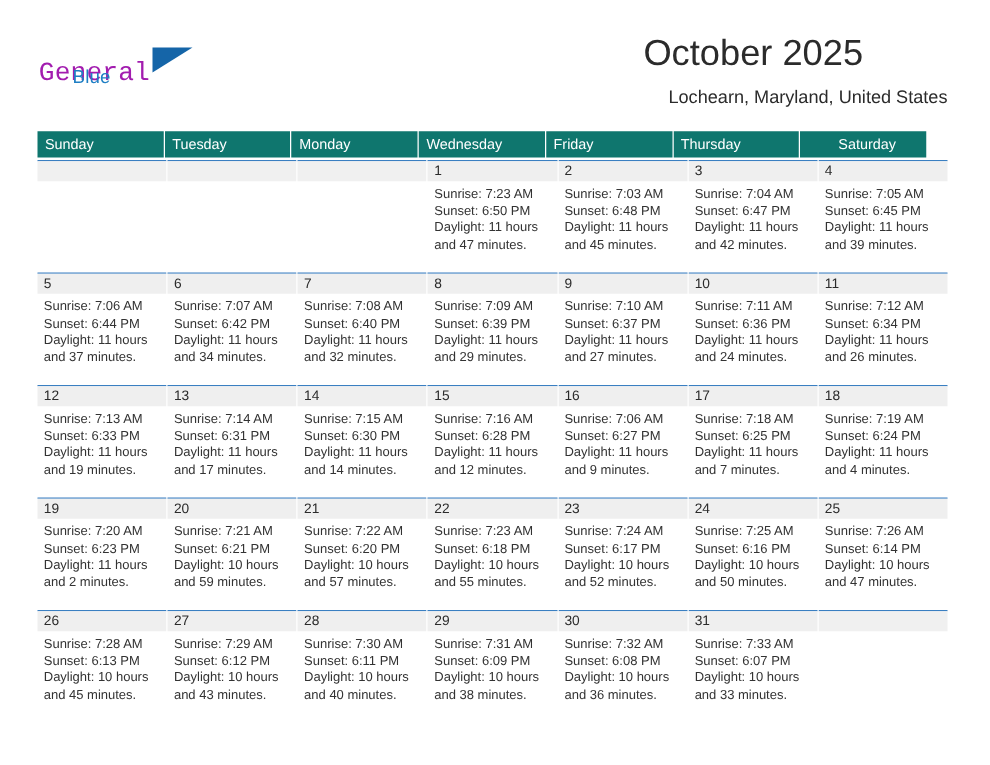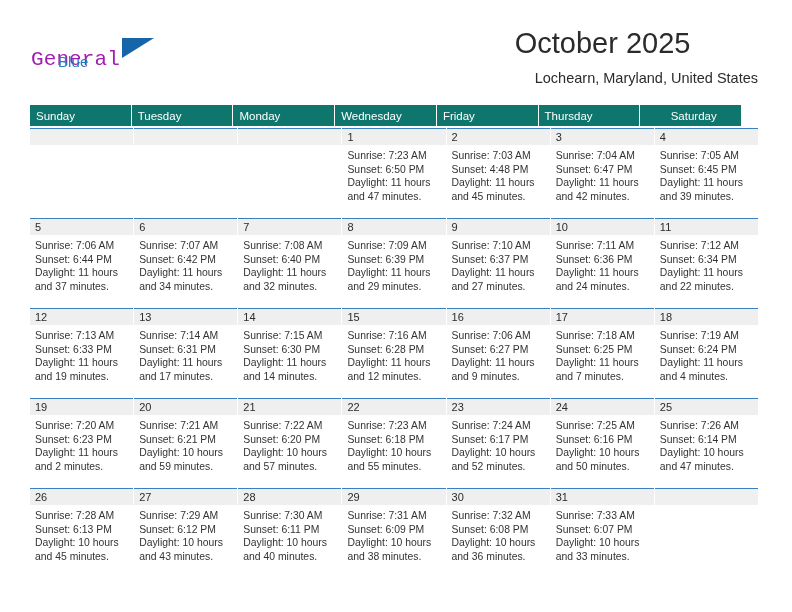--- a/index.html
+++ b/index.html
@@ -213,21 +213,21 @@
               <div>Sunrise: 7:23 AM</div>
               <div>Sunset: 6:50 PM</div>
               <div>Daylight: 11 hours</div>
               <div>and 47 minutes.</div>
             </div>
           </div>
           <div class="day-cell">
             <div class="day-num-strip">2</div>
             <div class="day-body">
               <div>Sunrise: 7:03 AM</div>
-              <div>Sunset: 4:48 PM</div>
+              <div>Sunset: 6:48 PM</div>
               <div>Daylight: 11 hours</div>
               <div>and 45 minutes.</div>
             </div>
           </div>
           <div class="day-cell">
             <div class="day-num-strip">3</div>
             <div class="day-body">
               <div>Sunrise: 7:04 AM</div>
               <div>Sunset: 6:47 PM</div>
               <div>Daylight: 11 hours</div>
@@ -298,21 +298,21 @@
               <div>Daylight: 11 hours</div>
               <div>and 24 minutes.</div>
             </div>
           </div>
           <div class="day-cell">
             <div class="day-num-strip">11</div>
             <div class="day-body">
               <div>Sunrise: 7:12 AM</div>
               <div>Sunset: 6:34 PM</div>
               <div>Daylight: 11 hours</div>
-              <div>and 22 minutes.</div>
+              <div>and 26 minutes.</div>
             </div>
           </div>
         </div>
         <div class="week-row">
           <div class="day-cell">
             <div class="day-num-strip">12</div>
             <div class="day-body">
               <div>Sunrise: 7:13 AM</div>
               <div>Sunset: 6:33 PM</div>
               <div>Daylight: 11 hours</div>

